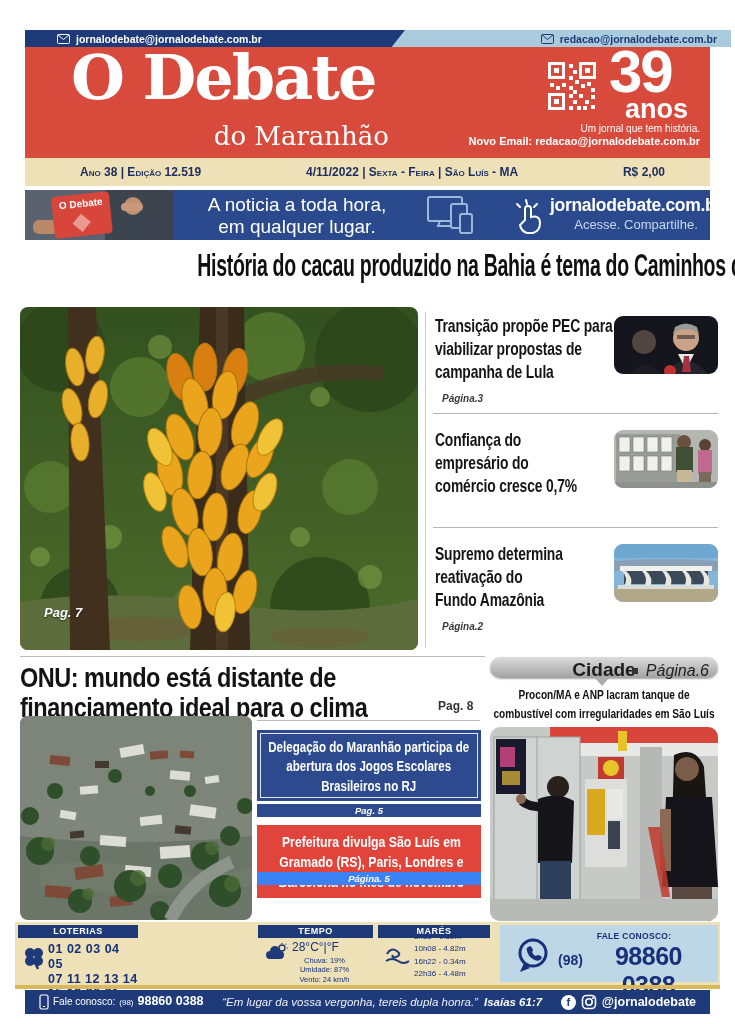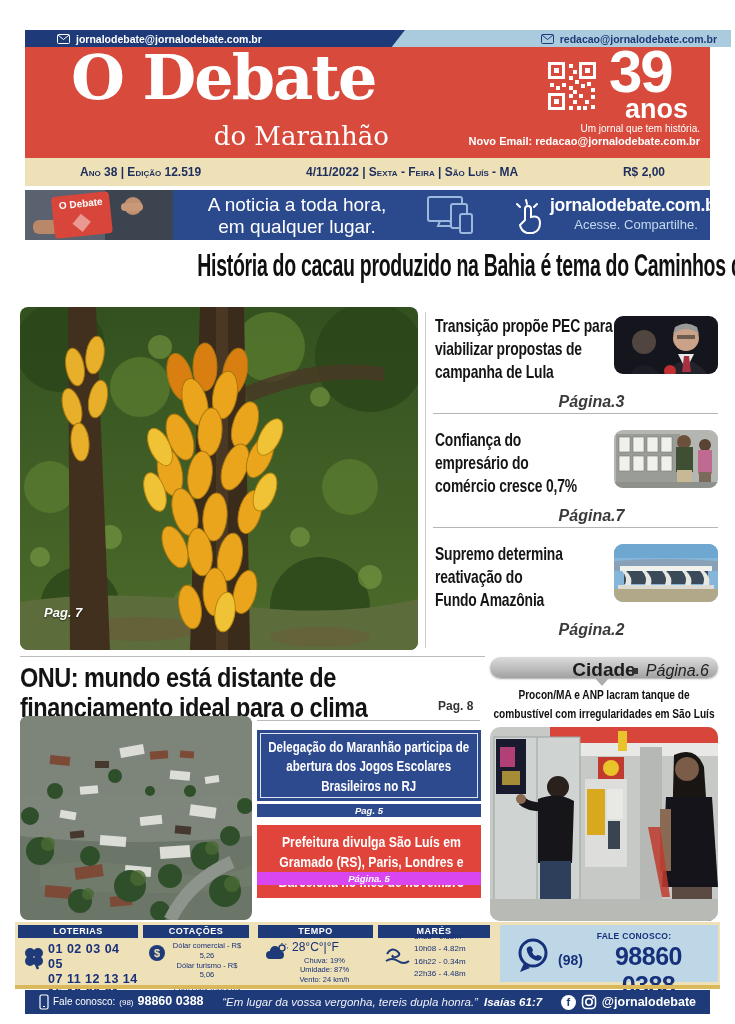--- a/index.html
+++ b/index.html
@@ -55,21 +55,21 @@
     font-weight:bold;text-shadow:0 1px 2px rgba(0,0,0,.6);}
   .vrule{position:absolute;left:425px;top:312px;width:1px;height:336px;background:#ccc;}
 
   
   .side-col{position:absolute;left:433px;top:312px;width:285px;height:345px;}
   .side-story{position:absolute;left:0;width:285px;height:112px;}
   .ss-headline{position:absolute;left:2px;top:2px;transform:scaleX(.75);transform-origin:0 0;
     font-size:18.5px;font-weight:bold;line-height:1.25;letter-spacing:-.2px;color:#151515;}
   .st0 .ss-headline{width:252px;} .st1 .ss-headline{width:206px;} .st2 .ss-headline{width:172px;}
   .ss-photo{position:absolute;right:0;top:4px;width:104px;height:58px;border-radius:9px;overflow:hidden;}
-  .ss-page{position:absolute;left:16px;top:81px;width:100%;text-align:center;font-size:16px;
+  .ss-page{position:absolute;left:9px;top:81px;width:100%;text-align:left;font-size:10px;
     font-style:italic;font-weight:600;color:#3a3a3a;}
   .ss-rule{position:absolute;left:0;right:0;top:101px;border-top:1px solid #b5b5b5;}
 
   
   .section-rule{position:absolute;left:20px;top:656px;width:465px;border-top:1px solid #bbb;}
   .onu{position:absolute;left:20px;top:663px;}
   .onu span{display:inline-block;width:545px;transform:scaleX(.84);transform-origin:0 0;
     font-size:28px;font-weight:bold;line-height:1.07;letter-spacing:-.6px;color:#131313;}
   .pag8{position:absolute;left:438px;top:699px;font-size:12px;font-weight:600;color:#333;}
   .midrule{position:absolute;left:257px;top:720px;width:223px;border-top:1px solid #bbb;}
@@ -78,21 +78,21 @@
   
   .pbox{position:absolute;left:257px;width:224px;color:#fff;}
   .pbox-blue{top:730px;height:71px;background:#2e4a8f;}
   .pbox-red{top:825px;height:73px;background:#e0443a;}
   .inner-border{position:absolute;inset:3px;border:1.5px solid rgba(255,255,255,.85);}
   .pbox-text{position:absolute;left:7px;top:50%;width:272px;transform:translateY(-50%) scaleX(.77);
     transform-origin:0 50%;font-size:15px;font-weight:bold;text-align:center;line-height:1.3;}
   .pbox-red .pbox-text{transform:translateY(-50%) scaleX(.79);font-size:15.5px;}
   .pftr{position:absolute;left:257px;width:224px;height:13px;text-align:center;color:#fff;
     font-size:9.5px;font-style:italic;font-weight:600;line-height:13px;}
-  .pftr-blue{top:804px;background:#2e4a8f;} .pftr-red{top:872px;background:#d946ef;}
+  .pftr-blue{top:804px;background:#2e4a8f;} .pftr-red{top:872px;background:#3b82f6;}
 
   
   .pill{position:absolute;left:490px;top:657px;width:228px;height:21px;border-radius:11px;
     background:linear-gradient(#dcdcdc,#a2a2a2);box-shadow:0 1px 2px rgba(0,0,0,.35);}
   .pill-label{position:absolute;left:0;width:100%;top:2px;text-align:center;font-size:19px;
     font-weight:bold;color:#1c1c1c;}
   .pill-page{position:absolute;right:9px;top:5px;font-size:16px;font-style:italic;color:#222;
     display:flex;align-items:center;gap:8px;margin-left:12px;}
   .sq{width:6px;height:6px;background:#333;display:inline-block;}
   .pill-tri{position:absolute;left:104px;top:20px;width:0;height:0;border:8px solid transparent;
@@ -388,21 +388,20 @@
           </g>
           <rect y="52" width="104" height="6" fill="#8e908c"></rect>
           <circle cx="70" cy="12" r="7" fill="#6b503c"></circle>
           <rect x="62" y="17" width="17" height="25" fill="#3f4f33"></rect>
           <rect x="63" y="40" width="15" height="12" fill="#c9b896"></rect>
           <circle cx="91" cy="15" r="6" fill="#5a4234"></circle>
           <rect x="84" y="20" width="14" height="24" fill="#c06a92"></rect>
           <rect x="85" y="42" width="12" height="10" fill="#7a6a5a"></rect>
         </svg>
       </div>
-      <div class="ss-page">Página.7</div>
       <div class="ss-rule"></div>
     </div>
 
     <div class="side-story st2" style="top:228px;">
       <div class="ss-headline">Supremo determina reativação do Fundo Amazônia</div>
       <div class="ss-photo photo">
         <svg width="104" height="58" viewBox="0 0 104 58">
           <rect width="104" height="58" fill="#85b5d8"></rect>
           <rect y="0" width="104" height="14" fill="#6ea7d0"></rect>
           <ellipse cx="52" cy="22" rx="70" ry="7" fill="#8a98a8" opacity=".7"></ellipse>
@@ -558,33 +557,20 @@
           </g>
         <path d="M11 14 l4 9" stroke="#1e3a78" stroke-width="2.5" fill="none"></path>
       </svg>
       <div class="lot-nums">
         <div>01 02 03 04 05</div>
         <div>07 11 12 13 14</div>
         <div>15 19 20 21 24</div>
       </div>
     </div>
 
-    <div class="ibox b-cot">
-      <div class="ihd">COTAÇÕES</div>
-      <svg class="cot-ic" width="18" height="18" viewBox="0 0 18 18">
-        <circle cx="9" cy="9" r="8" fill="#1e3a78"></circle>
-        <text x="9" y="13" font-size="11" font-weight="bold" fill="#eee1b7" text-anchor="middle" font-family="Liberation Sans, sans-serif">$</text>
-      </svg>
-      <div class="cot-lines">
-        <div>Dólar comercial - R$ 5,26</div>
-        <div>Dólar turismo - R$ 5,06</div>
-        <div>Euro comercial - R$ 5,21</div>
-        <div>Euro turismo - R$ 5,55</div>
-      </div>
-    </div>
 
     <div class="ibox b-tmp">
       <div class="ihd">TEMPO</div>
       <svg class="tmp-ic" width="22" height="17" viewBox="0 0 22 17">
         <circle cx="16" cy="5" r="3" fill="none" stroke="#1e3a78" stroke-width="1.4"></circle>
         <path d="M16 0 v1 M21 5 h1 M19.5 1.5 l.7 -.7" stroke="#1e3a78" stroke-width="1.2"></path>
         <path d="M4 16 a4 4 0 0 1 0 -8 a5 5 0 0 1 10 0 a4 4 0 0 1 0 8 z" fill="#1e3a78"></path>
       </svg>
       <div class="tmp-t">28°C°|°F</div>
       <div class="tmp-lines">

